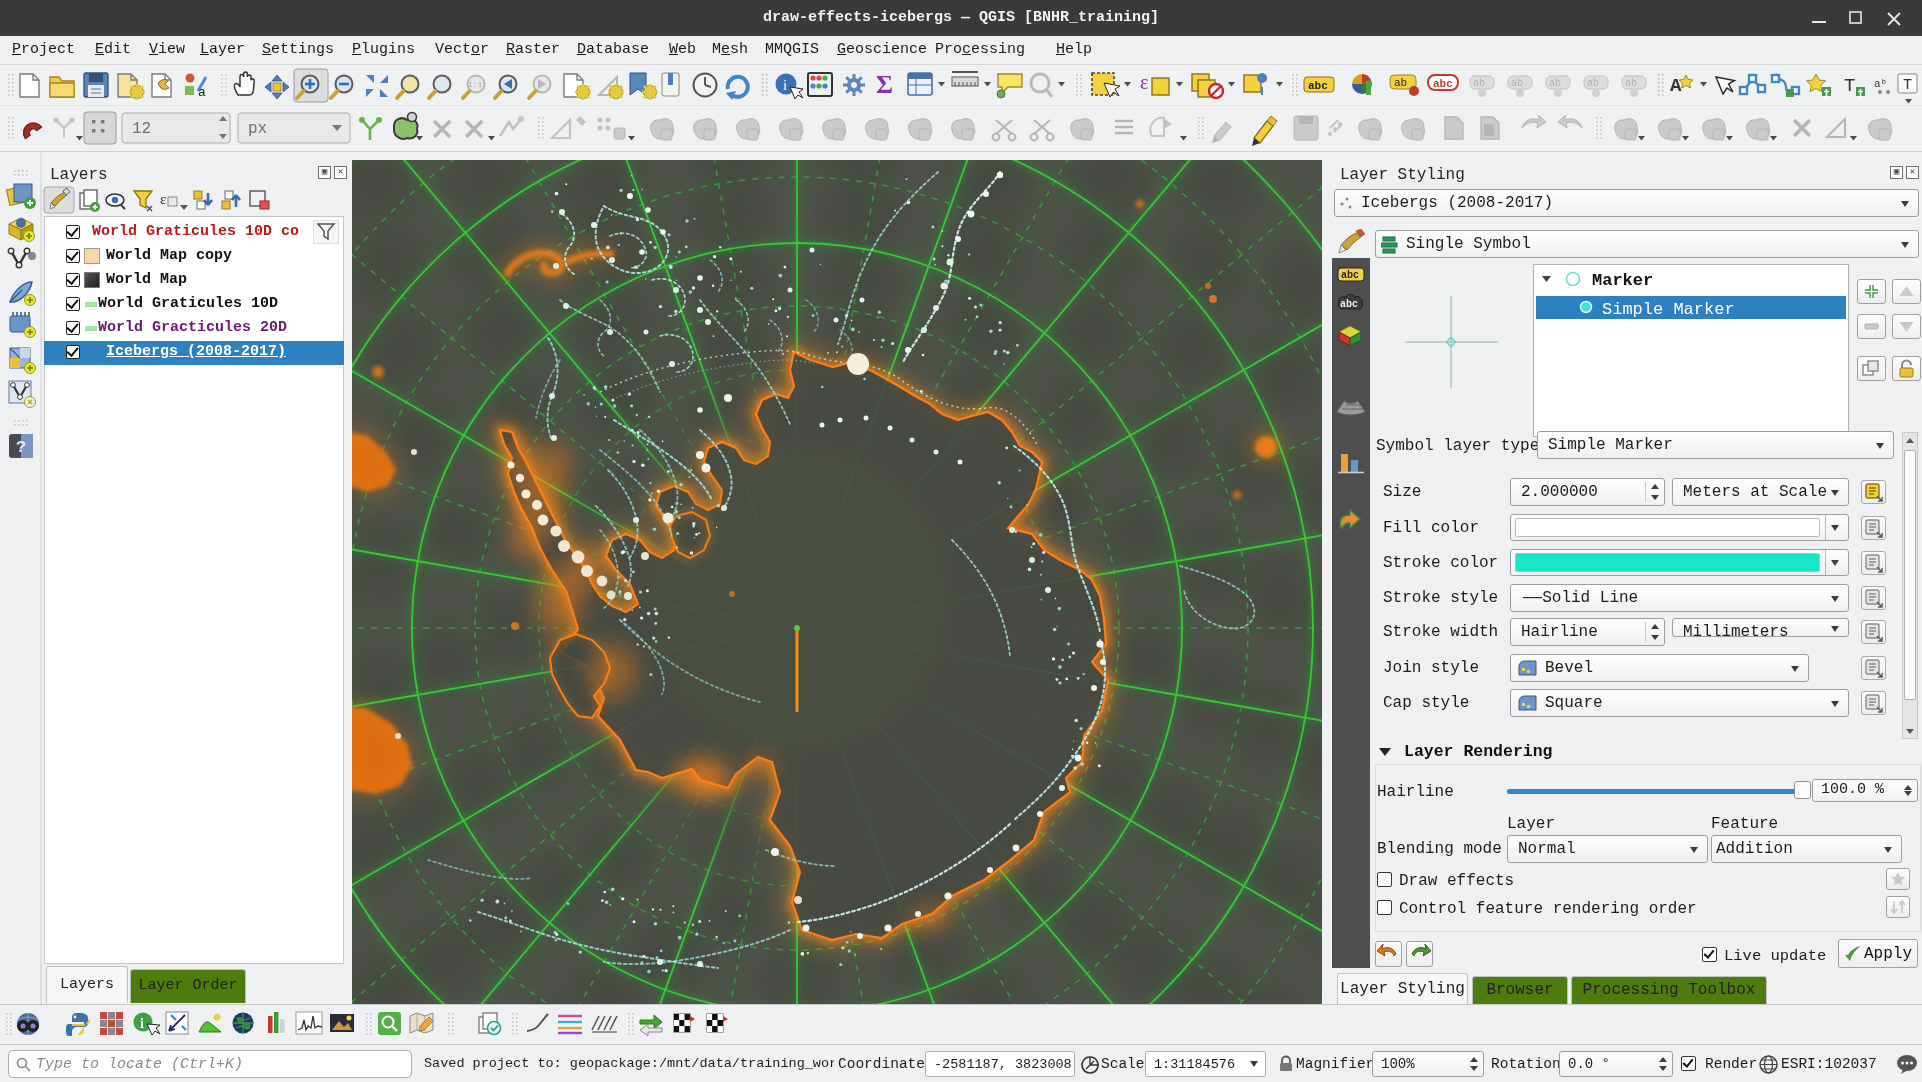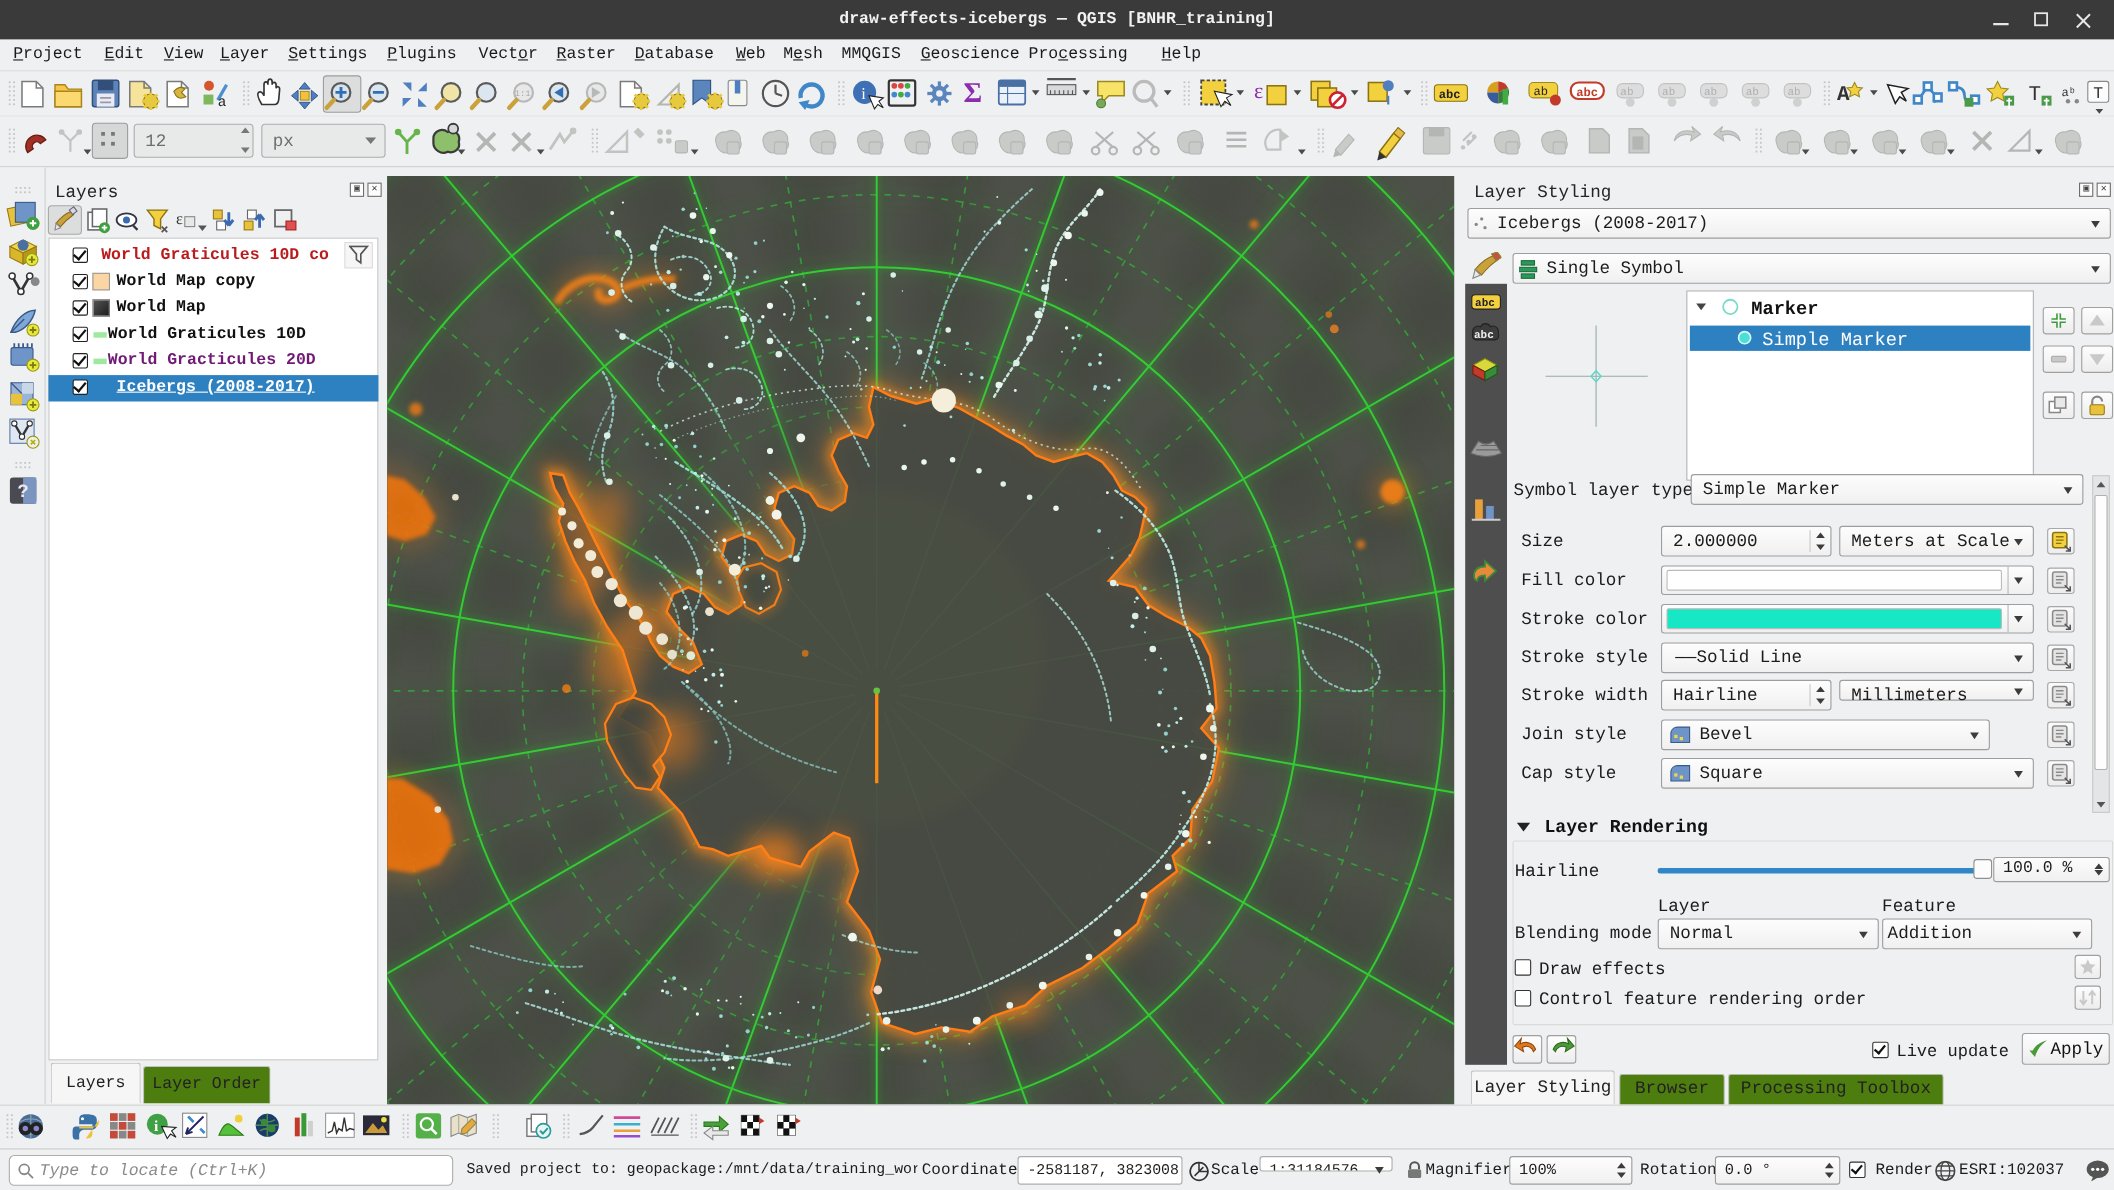--- a/index.html
+++ b/index.html
@@ -1840,21 +1840,21 @@
     </svg>
     <div style="position:absolute;left:36px;top:11px;font-size:15px;font-style:italic;color:#8a8a8a">Type to locate (Ctrl+K)</div>
     <div style="position:absolute;left:424px;top:11px;width:410px;overflow:hidden;white-space:pre;font-size:13.5px;color:#1c1c1c">Saved project to: geopackage:/mnt/data/training_works</div>
     <div style="position:absolute;left:838px;top:11px;font-size:14.5px">Coordinate</div>
     <div class="sb-box" style="left:925px;top:6px;width:150px;height:26px;padding:5px 0 0 8px">-2581187, 3823008</div>
     <svg style="position:absolute;left:1080px;top:10px" width="20" height="20">
       <path d="M10,2 a8,8 0 1 0 0.1,0 z" fill="none" stroke="#333" stroke-width="1.6"></path>
       <path d="M6,14 l8,-8 M10,2 v8 h8" stroke="#333" stroke-width="1.4" fill="none"></path>
     </svg>
     <div style="position:absolute;left:1101px;top:11px;font-size:14.5px">Scale</div>
-    <div class="sb-box" style="left:1145px;top:6px;width:121px;height:14px;padding:5px 0 6px 8px">1:31184576</div>
+    <div class="sb-box" style="left:1145px;top:6px;width:121px;height:26px;padding:5px 0 6px 8px">1:31184576</div>
     <span style="position:absolute;left:1250px;top:16px;width:0;height:0;border-left:4.5px solid transparent;border-right:4.5px solid transparent;border-top:6px solid #3c3c3c"></span>
     <svg style="position:absolute;left:1278px;top:10px" width="16" height="18">
       <path d="M4,8 v-2.5 a4,4 0 0 1 8,0 V8" fill="none" stroke="#555" stroke-width="1.8"></path>
       <rect x="2" y="8" width="12" height="8" rx="1.5" fill="#777"></rect>
     </svg>
     <div style="position:absolute;left:1296px;top:11px;font-size:14.5px">Magnifier</div>
     <div class="spin" style="left:1372px;top:6px;width:112px;height:26px;padding:4px 0 0 8px;font-size:14px">100%<span class="up"></span><span class="dn"></span></div>
     <div style="position:absolute;left:1491px;top:11px;font-size:14.5px">Rotation</div>
     <div class="spin" style="left:1559px;top:6px;width:114px;height:26px;padding:4px 0 0 8px;font-size:14px">0.0 °<span class="up"></span><span class="dn"></span></div>
     <div class="chk c" style="left:1681px;top:11px"></div>

